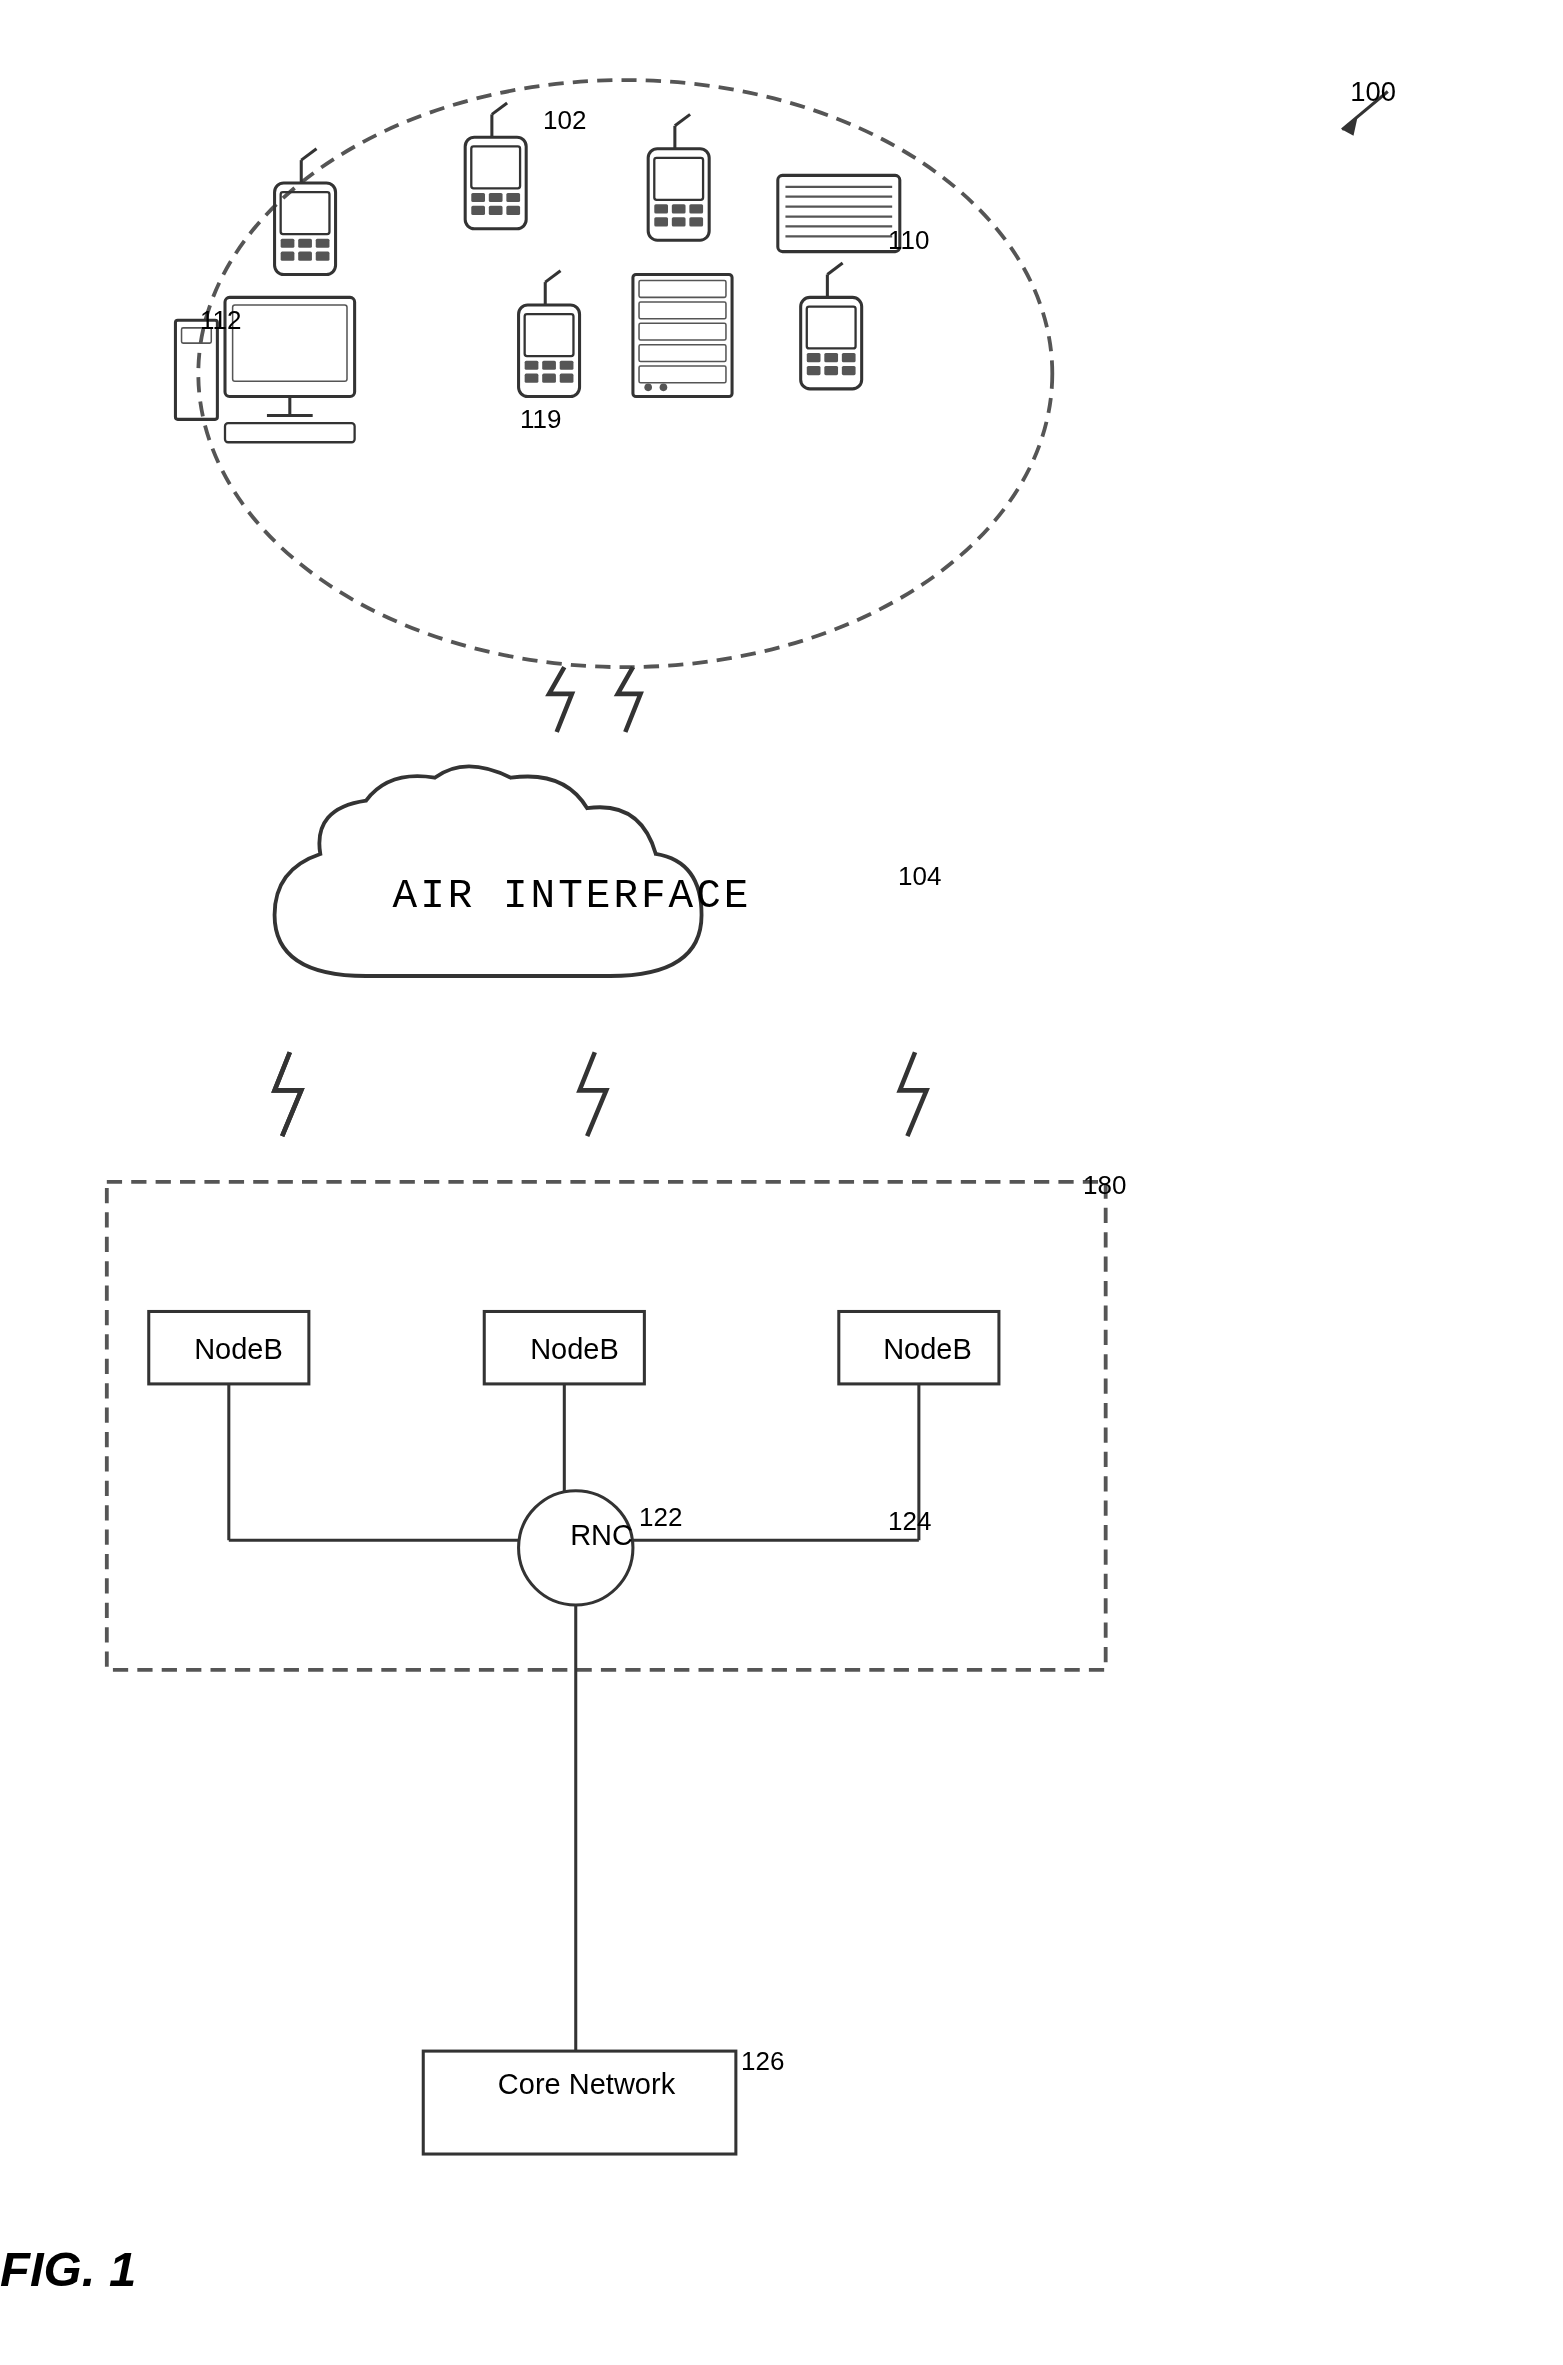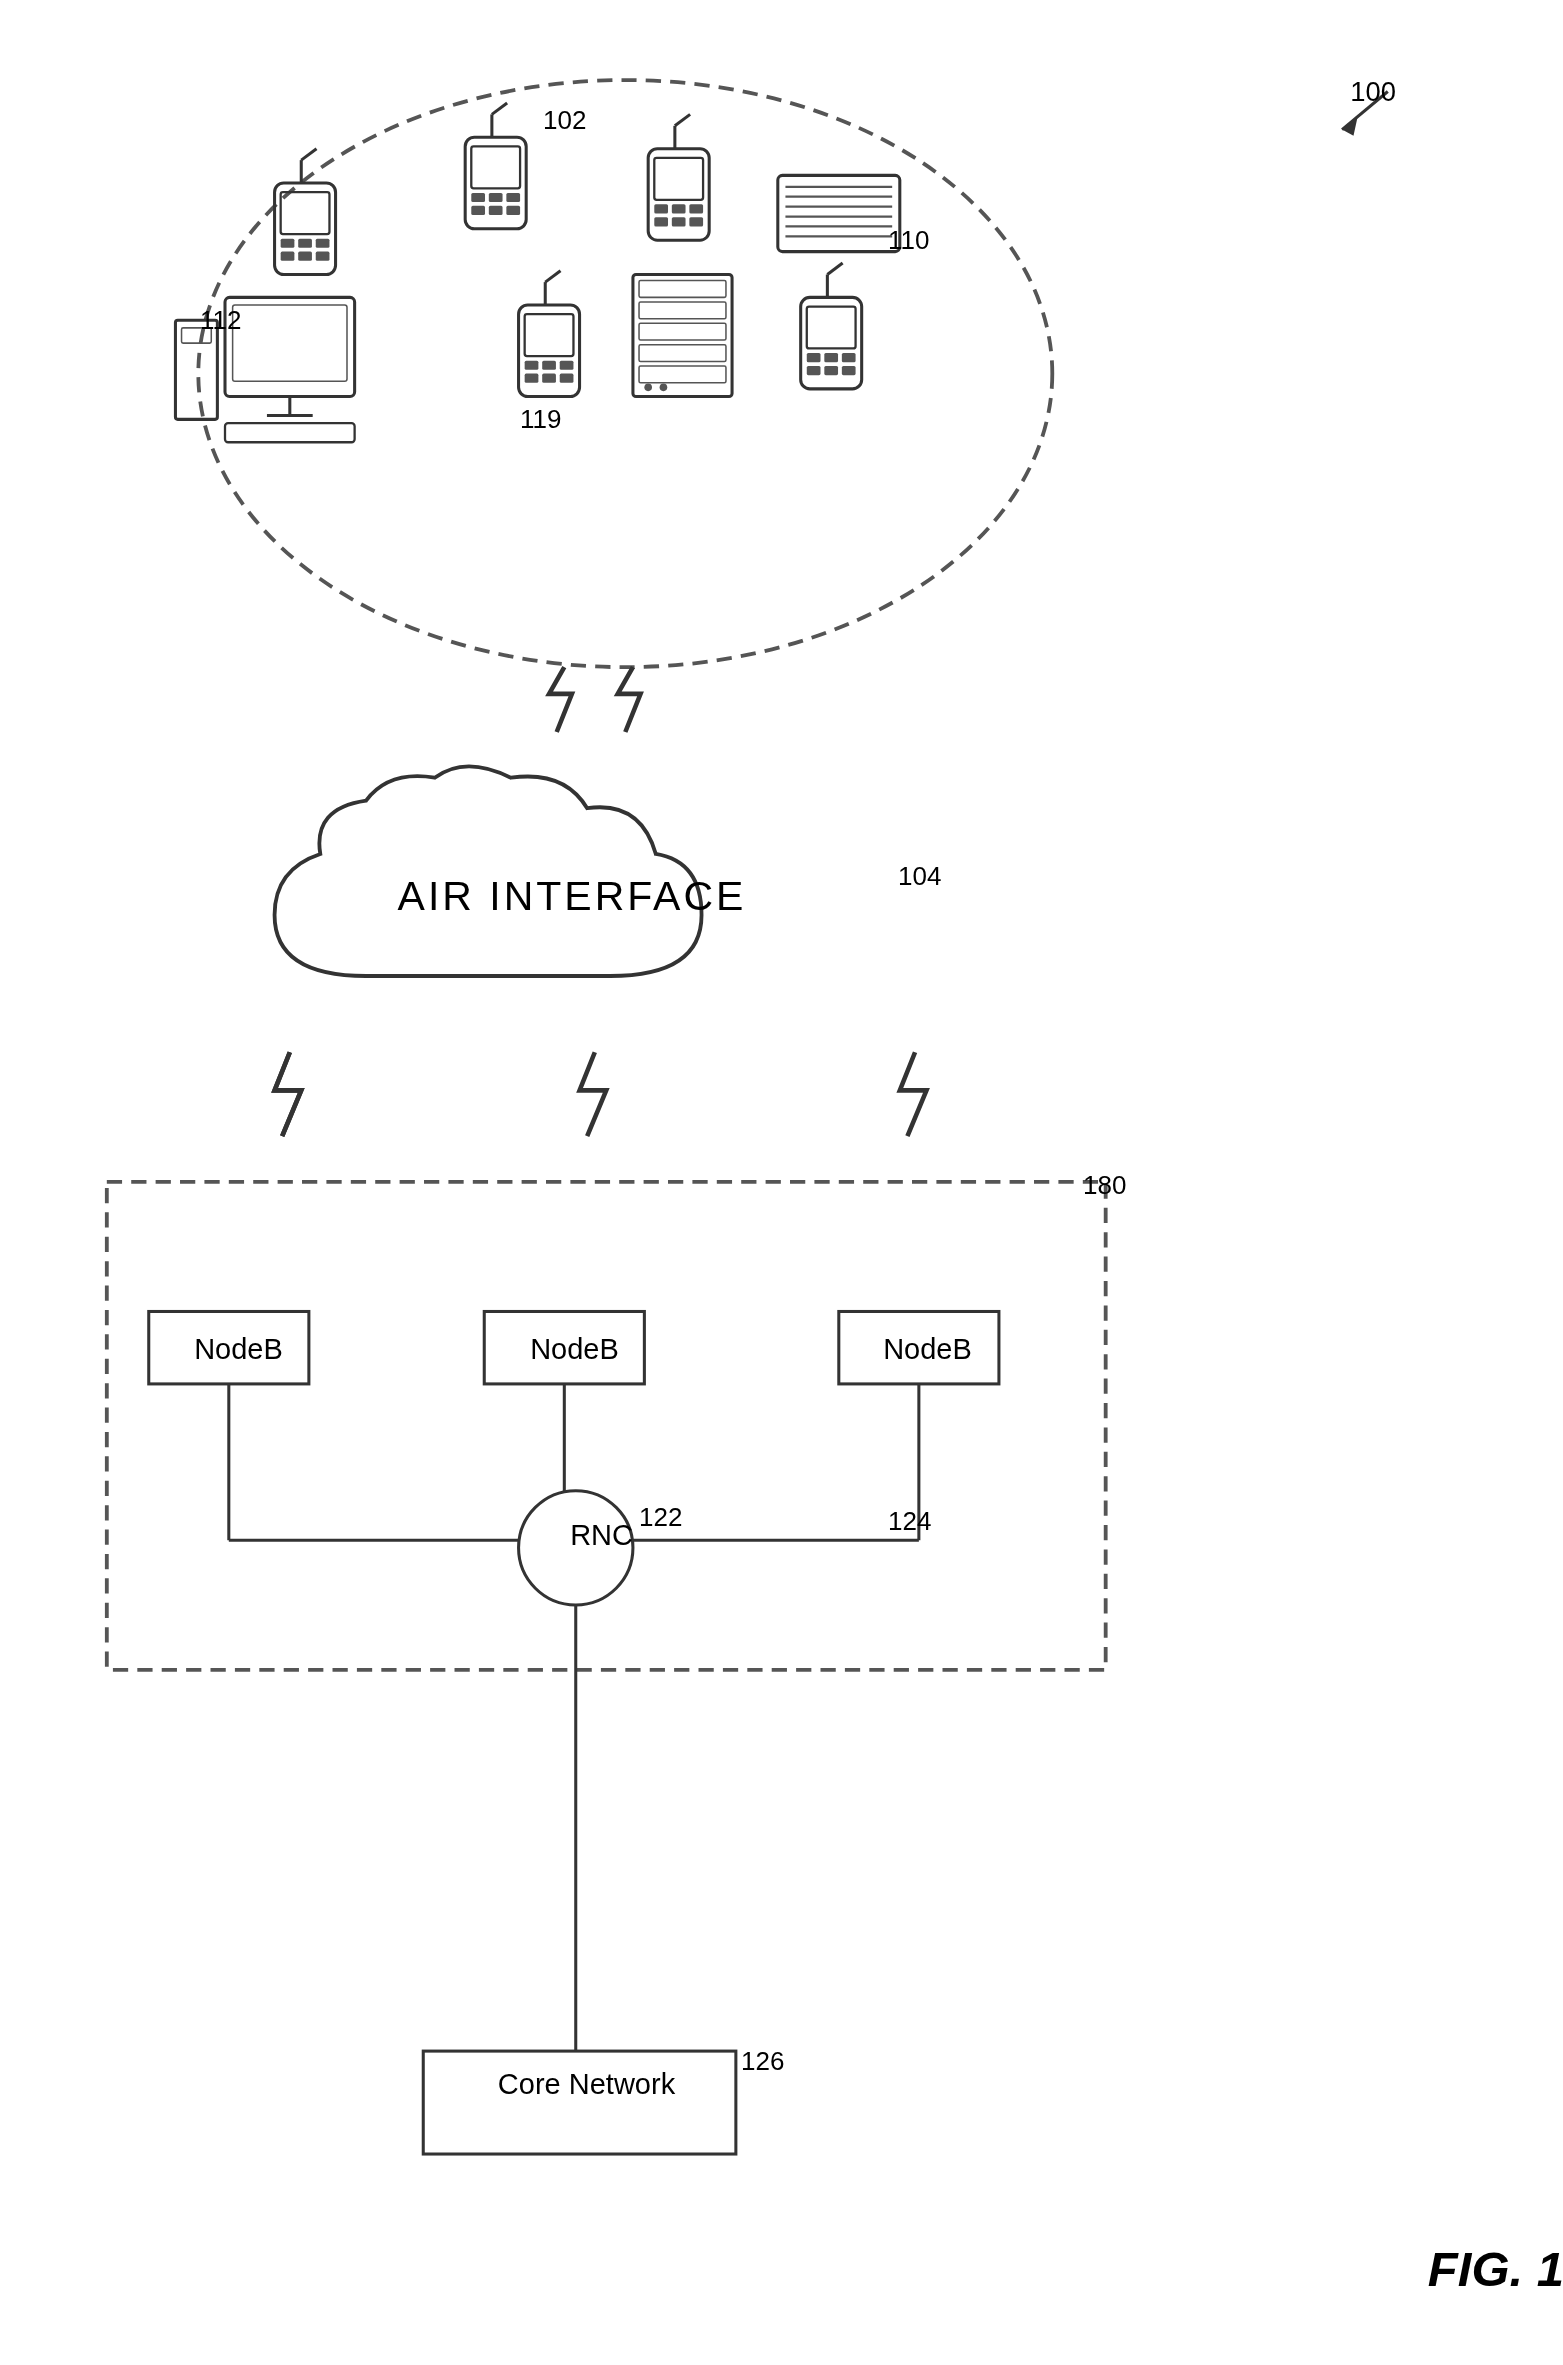--- a/index.html
+++ b/index.html
@@ -199,21 +199,21 @@
   <div style="position:absolute; top:44px; right:168px; font-size:27.4px; font-family:Arial;margin-top:32px;">100</div>
 
   <div style="position:absolute; top:105px; left:543px; font-size:26px; font-family:Arial;">102</div>
 
   <div style="position:absolute; top:225px; left:888px; font-size:26px; font-family:Arial;">110</div>
 
   <div style="position:absolute; top:404px; left:520px; font-size:26px; font-family:Arial;">119</div>
 
   <div style="position:absolute; top:305px; left:200px; font-size:26px; font-family:Arial;">112</div>
 
-  <div style="position:absolute; top:873px; left:267px; width:610px; text-align:center; font-size:41px; letter-spacing:3px; font-family:Liberation Sans, sans-serif;">AIR INTERFACE</div>
+  <div style="position:absolute; top:873px; left:267px; width:610px; text-align:center; font-size:41px; letter-spacing:3px; font-family:Liberation Mono, monospace;">AIR INTERFACE</div>
 
   <div style="position:absolute; top:861px; left:898px; font-size:26px; font-family:Arial;">104</div>
 
   <div style="position:absolute; top:1170px; left:1083px; font-size:26px; font-family:Arial;">180</div>
 
   <div style="position:absolute; top:1333px; left:166px; width:145px; text-align:center; font-size:29px; font-family:Arial;">NodeB</div>
 
   <div style="position:absolute; top:1333px; left:502px; width:145px; text-align:center; font-size:29px; font-family:Arial;">NodeB</div>
 
   <div style="position:absolute; top:1333px; left:855px; width:145px; text-align:center; font-size:29px; font-family:Arial;">NodeB</div>
@@ -221,16 +221,16 @@
   <div style="position:absolute; top:1494px; left:888px; font-size:26px; font-family:Arial;margin-top:12px;">124</div>
 
   <div style="position:absolute; top:1502px; left:639px; font-size:26px; font-family:Arial;">122</div>
 
   <div style="position:absolute; top:1519px; left:519px; width:114px; text-align:right; font-size:29px; font-family:Arial;">RNC</div>
 
   <div style="position:absolute; top:2046px; left:741px; font-size:26px; font-family:Arial;text-align:center;">126</div>
 
   <div style="position:absolute; top:2068px; left:438px; width:297px; text-align:center; font-size:29px; font-family:Arial;">Core Network</div>
 
-  <div style="position:absolute; bottom:69px; width:100%; text-align:right; font-size:49px; font-weight:bold; font-style:italic; font-family:Arial;">FIG. 1</div>
+  <div style="position:absolute; bottom:69px; width:100%; text-align:left; font-size:49px; font-weight:bold; font-style:italic; font-family:Arial;">FIG. 1</div>
 
 </div>
 
 
 </body></html>

